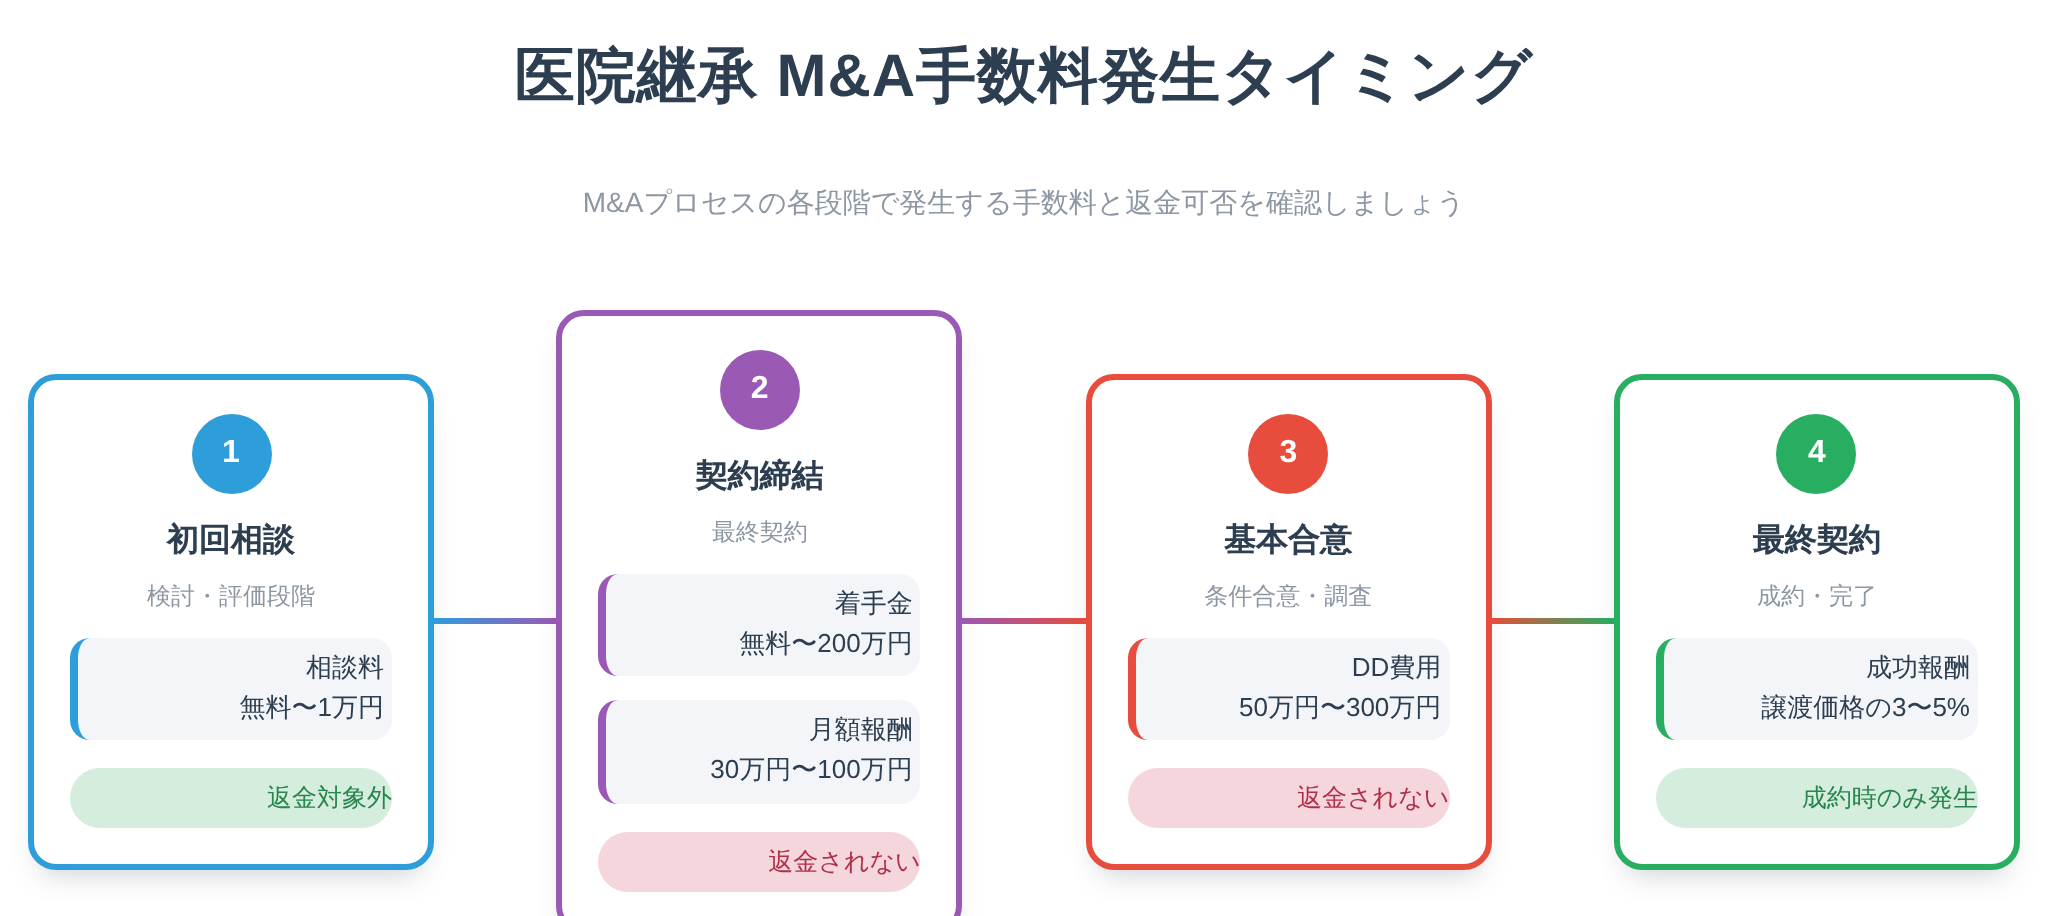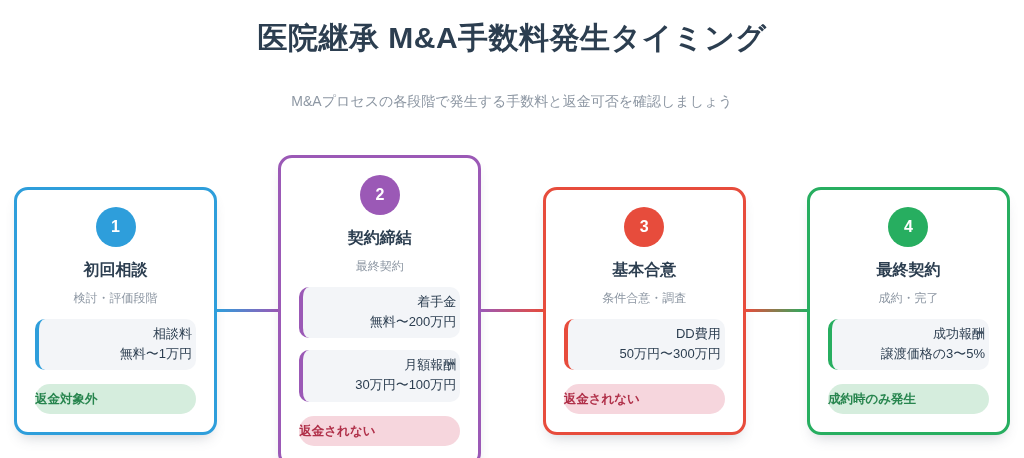--- a/index.html
+++ b/index.html
@@ -87,23 +87,23 @@
   }
   .card-1 .fee-box { border-left-color: var(--stage1); }
   .card-2 .fee-box { border-left-color: var(--stage2); }
   .card-3 .fee-box { border-left-color: var(--stage3); }
   .card-4 .fee-box { border-left-color: var(--stage4); }
   .badge {
     width: 100%;
     margin-top: 14px;
     border-radius: 999px;
     padding: 7px 0 6px;
-    text-align: left;
+    text-align: right;
     font-size: 12.5px;
-    font-weight: bold;
+    font-weight: normal;
   }
   .badge.positive { background: var(--badge-positive-bg); color: var(--badge-positive-text); }
   .badge.negative { background: var(--badge-negative-bg); color: var(--badge-negative-text); }
   .connector { flex: 1 1 auto; height: 3px; align-self: center; }
   .connector.c1 { background: linear-gradient(90deg, var(--stage1), var(--stage2)); }
   .connector.c2 { background: linear-gradient(90deg, var(--stage2), var(--stage3)); }
   .connector.c3 { background: linear-gradient(90deg, var(--stage3), var(--stage4)); }
 </style>
 </head>
 <body>

